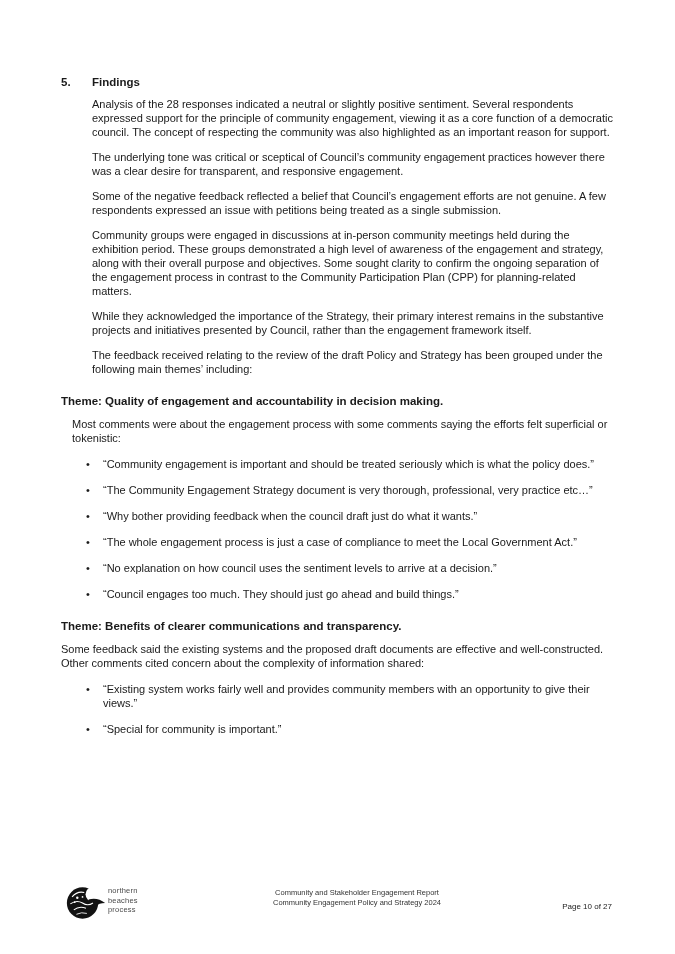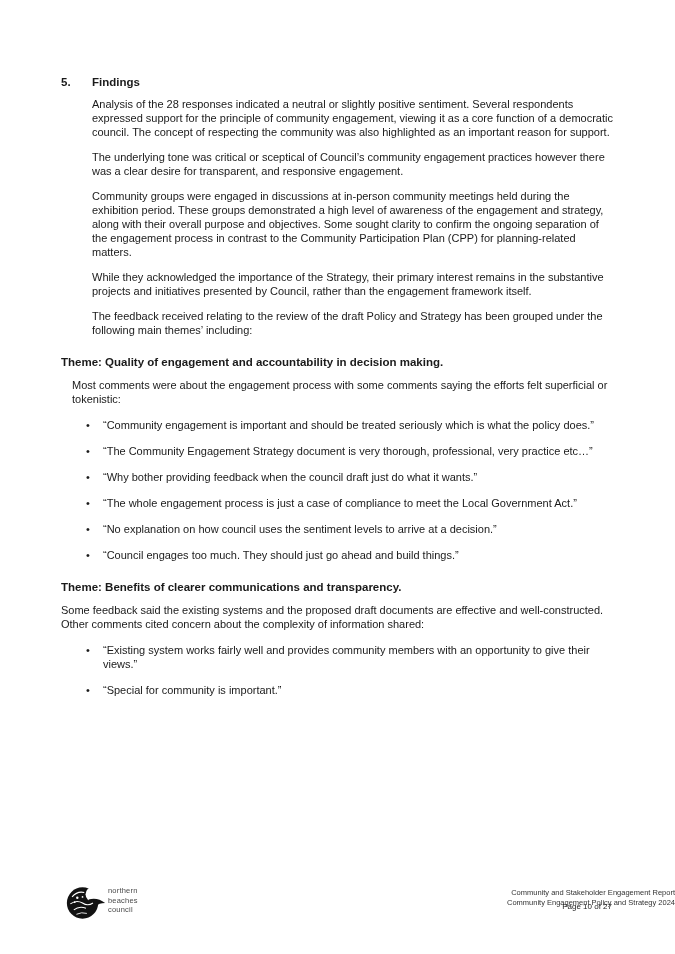--- a/index.html
+++ b/index.html
@@ -81,21 +81,21 @@
     top: 6px;
     line-height: 9.5px;
     color: #4a4a4a;
     letter-spacing: 0.2px;
   }
   .footer .center-block {
     position: absolute;
     left: 39px;
     right: 0;
     top: 8px;
-    text-align: right;
+    text-align: center;
     line-height: 9.5px;
     color: #333333;
   }
   .footer .page-num {
     position: absolute;
     right: 63px;
     top: 22px;
     font-size: 8px;
     color: #222222;
   }
@@ -106,20 +106,21 @@
 <div class="page">
   <div class="content">
 
     <div class="heading-row">
       <span class="num">5.</span>
       <span class="title">Findings</span>
     </div>
 
     <p class="body">Analysis of the 28 responses indicated a neutral or slightly positive sentiment. Several respondents expressed support for the principle of community engagement, viewing it as a core function of a democratic council. The concept of respecting the community was also highlighted as an important reason for support.</p>
     <p class="body">The underlying tone was critical or sceptical of Council’s community engagement practices however there was a clear desire for transparent, and responsive engagement.</p>
+    <p class="body">Some of the negative feedback reflected a belief that Council’s engagement efforts are not genuine. A few respondents expressed an issue with petitions being treated as a single submission.</p>
     <p class="body">Community groups were engaged in discussions at in-person community meetings held during the exhibition period. These groups demonstrated a high level of awareness of the engagement and strategy, along with their overall purpose and objectives. Some sought clarity to confirm the ongoing separation of the engagement process in contrast to the Community Participation Plan (CPP) for planning-related matters.</p>
     <p class="body">While they acknowledged the importance of the Strategy, their primary interest remains in the substantive projects and initiatives presented by Council, rather than the engagement framework itself.</p>
     <p class="body">The feedback received relating to the review of the draft Policy and Strategy has been grouped under the following main themes’ including:</p>
 
     <h3 class="theme">Theme: Quality of engagement and accountability in decision making.</h3>
     <p class="intro">Most comments were about the engagement process with some comments saying the efforts felt superficial or tokenistic:</p>
 
     <ul class="quotes">
       <li>
         <span class="marker">•</span>
@@ -174,21 +175,21 @@
         <path d="M9 29 Q15 24 23 27" stroke="#ffffff" stroke-width="1.2" fill="none"></path>
         <path d="M12 34 Q18 31 24 33" stroke="#ffffff" stroke-width="1" fill="none"></path>
         <circle cx="13" cy="15" r="1.4" fill="#ffffff"></circle>
         <circle cx="19" cy="14" r="1" fill="#ffffff"></circle>
         <circle cx="10" cy="20" r="1" fill="#ffffff"></circle>
       </svg>
     </span>
     <span class="wordmark">
       <div>northern</div>
       <div>beaches</div>
-      <div>council</div>
+      <div>process</div>
     </span>
     <span class="center-block">
       <div>Community and Stakeholder Engagement Report</div>
       <div>Community Engagement Policy and Strategy 2024</div>
     </span>
     <span class="page-num">Page 10 of 27</span>
   </div>
 </div>
 
 </body></html>

